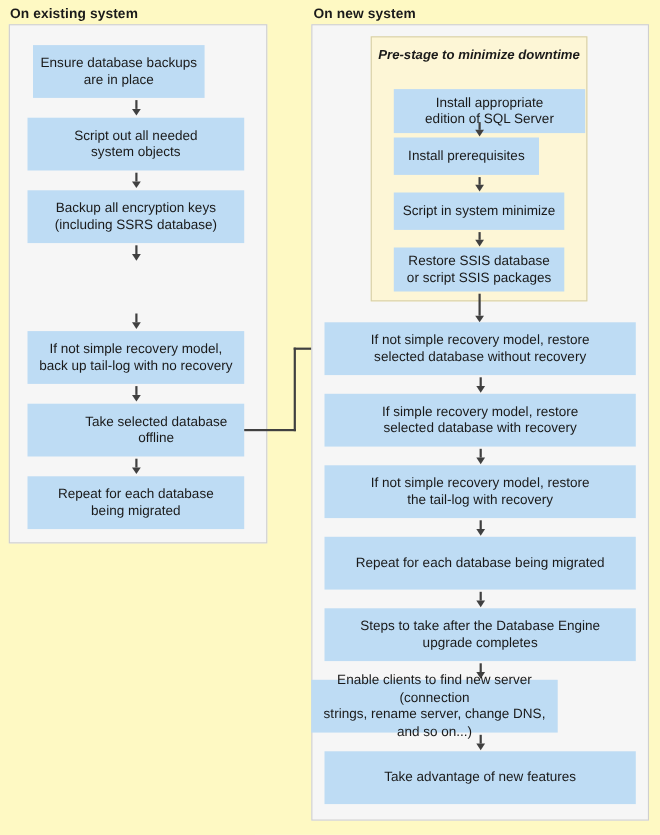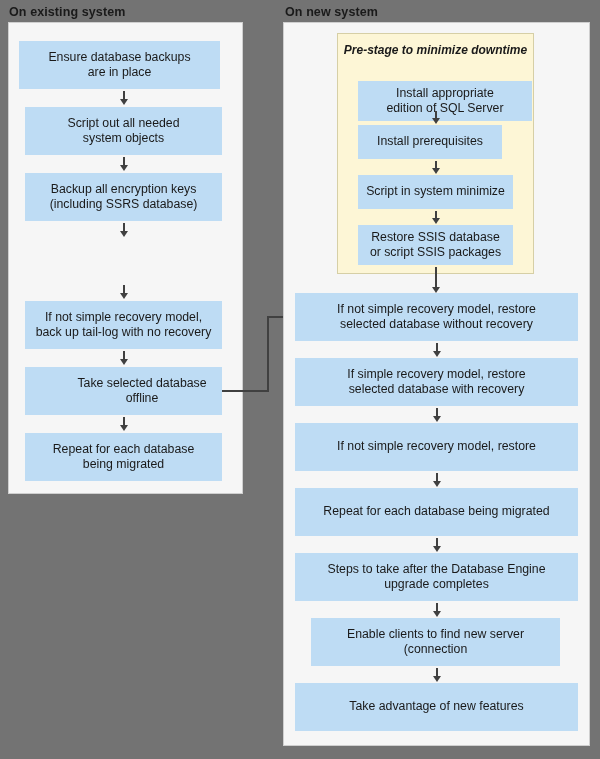--- a/index.html
+++ b/index.html
@@ -7,21 +7,21 @@
     margin: 0; padding: 0;
     width: 600px; height: 759px;
     background: #ffffff;
     font-family: "Liberation Sans", sans-serif;
     overflow: hidden;
   }
   #canvas {
     position: relative;
     width: 600px;
     height: 759px;
-    background: #737373;
+    background: #fef9c3;
   }
 
   
   .col-heading {
     position: absolute;
     font-size: 12.5px;
     font-weight: bold;
     color: #1a1a1a;
     letter-spacing: 0.1px;
     white-space: nowrap;
@@ -115,21 +115,21 @@
 </head>
 <body>
 
 <div id="canvas">
 
   <div class="col-heading" id="heading-left">On existing system</div>
   <div class="col-heading" id="heading-right">On new system</div>
 
   <div class="panel" id="panel-left"></div>
 
-  <div class="pbox" style="left:19px; top:41px; width:201px; height:48px;">
+  <div class="pbox" style="left:30px; top:41px; width:156px; height:48px;">
     <span>
       <span>Ensure database backups</span>
       <span>are in place</span>
     </span>
   </div>
   <div class="arrow-v" style="left:118px; top:91px; height:14px;">
     <div class="shaft" style="height:8px;"></div>
       <div class="head"></div>
   </div>
 
@@ -205,21 +205,21 @@
     <span>
       <span>Install appropriate</span>
       <span>edition of SQL Server</span>
     </span>
   </div>
   <div class="arrow-v" style="left:430px; top:111px; height:13px;">
     <div class="shaft" style="height:7px;"></div>
       <div class="head"></div>
   </div>
 
-  <div class="pbox" style="left:358px; top:125px; width:144px; height:34px;">
+  <div class="pbox" style="left:358px; top:125px; width:132px; height:34px;">
     <span>
       <span>Install prerequisites</span>
     </span>
   </div>
   <div class="arrow-v" style="left:430px; top:161px; height:13px;">
     <div class="shaft" style="height:7px;"></div>
       <div class="head"></div>
   </div>
 
   <div class="pbox" style="left:358px; top:175px; width:155px; height:34px;">
@@ -262,20 +262,21 @@
     </span>
   </div>
   <div class="arrow-v" style="left:431px; top:408px; height:14px;">
     <div class="shaft" style="height:8px;"></div>
       <div class="head"></div>
   </div>
 
   <div class="pbox" style="left:295px; top:423px; width:283px; height:48px;">
     <span>
       <span>If not simple recovery model, restore</span>
+      <span>the tail-log with recovery</span>
     </span>
   </div>
   <div class="arrow-v" style="left:431px; top:473px; height:14px;">
     <div class="shaft" style="height:8px;"></div>
       <div class="head"></div>
   </div>
 
   <div class="pbox" style="left:295px; top:488px; width:283px; height:48px;">
     <span>
       <span>Repeat for each database being migrated</span>
@@ -290,23 +291,24 @@
     <span>
       <span>Steps to take after the Database Engine</span>
       <span>upgrade completes</span>
     </span>
   </div>
   <div class="arrow-v" style="left:431px; top:603px; height:14px;">
     <div class="shaft" style="height:8px;"></div>
       <div class="head"></div>
   </div>
 
-  <div class="pbox" style="left:311px; top:618px; width:249px; height:48px;">
+  <div class="pbox" style="left:283px; top:618px; width:224px; height:48px;">
     <span>
       <span>Enable clients to find new server (connection</span>
+      <span>strings, rename server, change DNS, and so on...)</span>
     </span>
   </div>
   <div class="arrow-v" style="left:431px; top:668px; height:14px;">
     <div class="shaft" style="height:8px;"></div>
       <div class="head"></div>
   </div>
 
   <div class="pbox" style="left:295px; top:683px; width:283px; height:48px;">
     <span>
       <span>Take advantage of new features</span>

